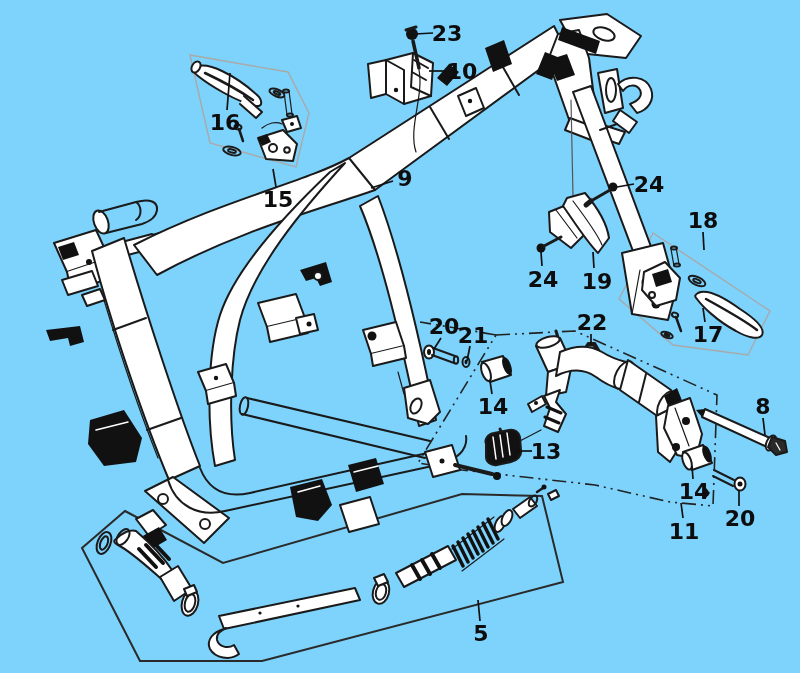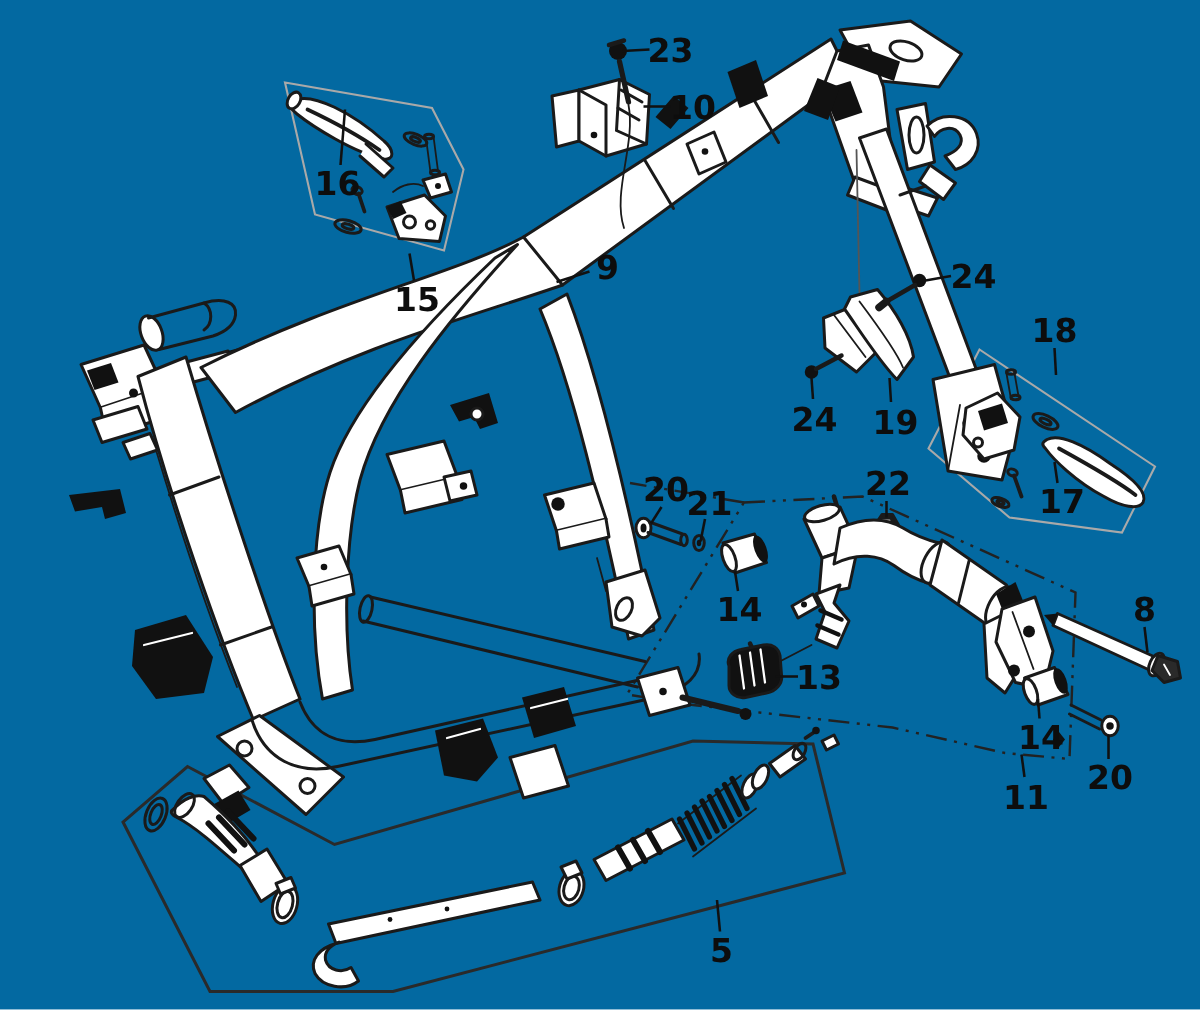--- a/index.html
+++ b/index.html
@@ -1,16 +1,16 @@
 <!DOCTYPE html>
 <html><head>
 <meta charset="utf-8">
 <style>
   html,body{margin:0;padding:0;background:#fff;}
-  .stage{position:relative;width:800px;height:673px;background:#0369a1;overflow:hidden;
+  .stage{position:relative;width:800px;height:673px;background:#7dd3fc;overflow:hidden;
          font-family:"DejaVu Sans",sans-serif;}
   svg{position:absolute;left:0;top:0;}
   .art{stroke:#1a1a1a;stroke-width:2;fill:none;stroke-linecap:round;stroke-linejoin:round;}
   .thin{stroke-width:1.2;}
   .gout{fill:none;stroke:#a9a9a9;stroke-width:1.4;}
   .hout{fill:none;stroke:#2a2a2a;stroke-width:2;}
   .dout{fill:none;stroke:#222;stroke-width:1.6;stroke-dasharray:14 5 2 5 2 5;}
   .leader{stroke:#111;stroke-width:1.7;fill:none;}
   .lbl{font-family:"DejaVu Sans",sans-serif;font-weight:bold;font-size:22px;fill:#0d0d0d;
        text-anchor:middle;}

